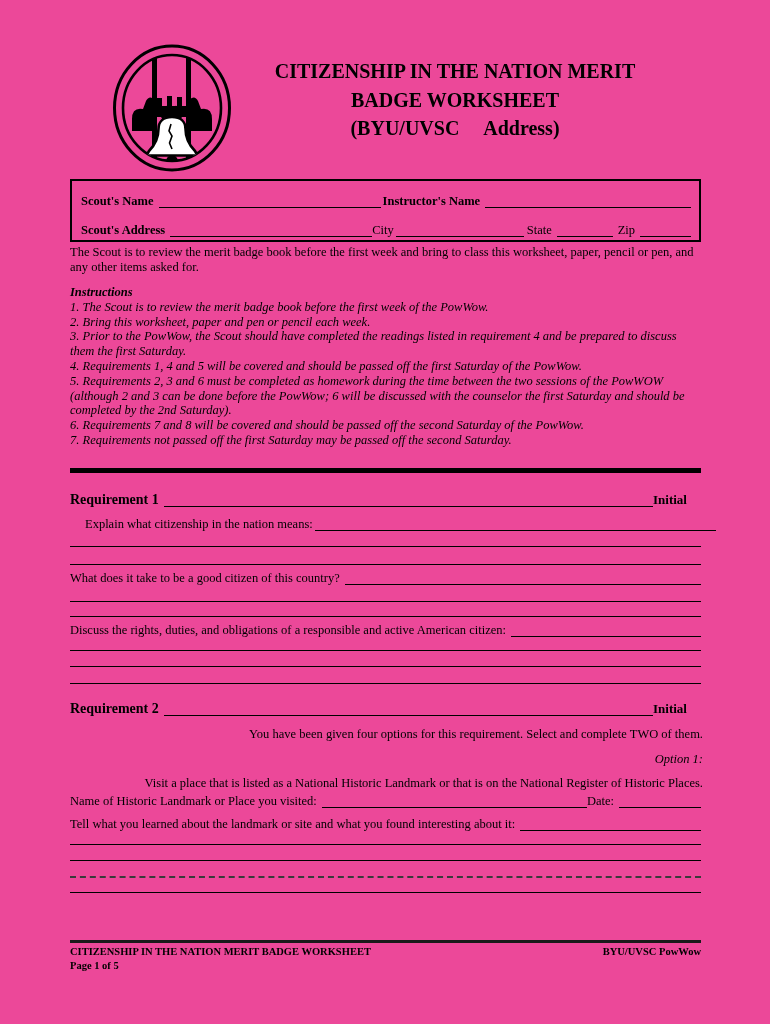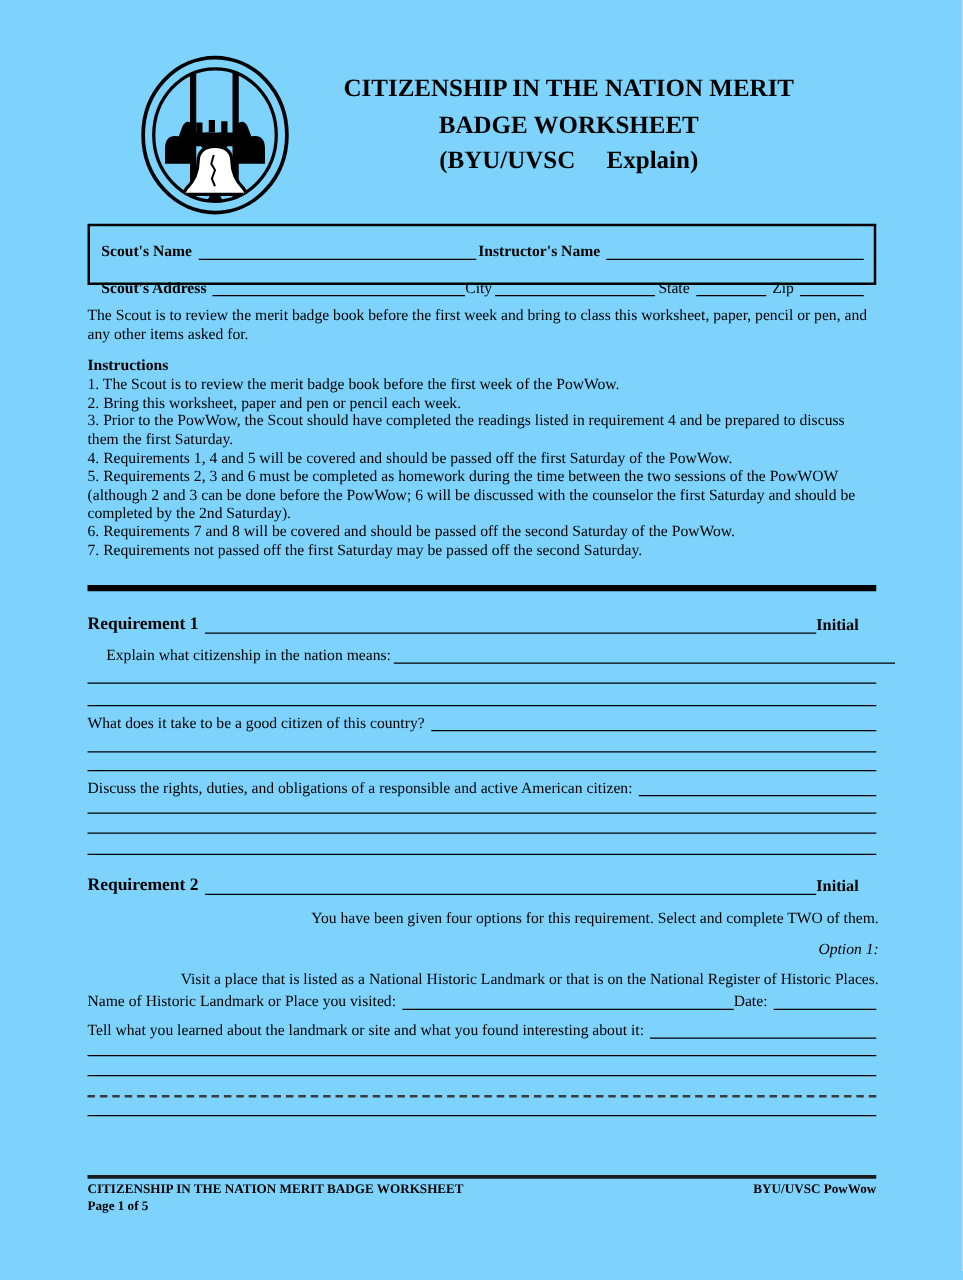--- a/index.html
+++ b/index.html
@@ -1,53 +1,53 @@
 <!DOCTYPE html>
 <html><head>
 <meta charset="utf-8">
 <style>
   * { box-sizing: border-box; }
   html,body { margin:0; padding:0; background:#e8e8e8; }
   .page {
     position:relative; width:770px; height:1024px; margin:0 auto;
-    background:#7dd3fc; color:#000;
+    background:#ec4899; color:#000;
     font-family:"Liberation Serif", serif; font-size:12.5px;
     overflow:hidden;
   }
   .bold { font-weight:bold; }
   .italic { font-style:italic; }
 
   
   .title-block {
     position:absolute; left:238px; top:57px; width:434px;
     text-align:center; font-weight:bold; font-size:20px; line-height:28.5px;
   }
   .title-line { white-space:pre; }
 
   
   .logo { position:absolute; left:111px; top:44px; width:122px; height:129px; }
 
   
   .info-box {
-    position:absolute; left:70px; top:179px; width:631px; height:49px;
+    position:absolute; left:70px; top:179px; width:631px; height:63px;
     border:2px solid #000;
   }
   .row { display:flex; align-items:flex-end; }
   .ibrow1 { position:absolute; left:9px; right:8px; top:8px; height:20px; }
   .ibrow2 { position:absolute; left:9px; right:8px; top:37px; height:20px; }
   .fill {
     flex:1 1 auto; border-bottom:1.7px solid #000;
     height:14px; margin:0 0 1px 5px;
   }
   .fill.fixed { flex:0 0 auto; }
   .lbl { white-space:nowrap; }
 
   
   .intro-note { position:absolute; left:70px; top:245px; width:633px; line-height:15px; }
-  .instructions { position:absolute; left:70px; top:285px; width:633px; line-height:14.8px; }
+  .instructions { position:absolute; left:70px; top:285px; width:633px; line-height:14.8px;font-style:italic; }
   .instructions .item { margin:0; }
 
   
   .rule-thick { position:absolute; left:70px; width:631px; height:4.5px; background:#000; }
   .ans { position:absolute; left:70px; width:631px; height:0; border-top:1.9px solid #000; }
   .ans.dashed { border-top:2px dashed #3a3a3a; }
 
   
   .req-header { position:absolute; left:70px; width:631px; height:18px; }
   .req-label { font-weight:bold; font-size:14px; white-space:nowrap; }
@@ -98,21 +98,21 @@
         <path d="M60,80 l-2,7 l3,5 l-2.5,7 l2.5,6" stroke="#000" stroke-width="1.6" fill="none"></path>
 
         <ellipse cx="61" cy="118" rx="6" ry="7" fill="#000"></ellipse>
       </g>
     </svg>
   </div>
 
   <div class="title-block">
     <div class="title-line">CITIZENSHIP IN THE NATION MERIT</div>
     <div class="title-line">BADGE WORKSHEET</div>
-    <div class="title-line">(BYU/UVSC     Explain)</div>
+    <div class="title-line">(BYU/UVSC     Address)</div>
   </div>
 
   <div class="info-box">
     <div class="row ibrow1">
       <span class="lbl bold">Scout's Name</span>
       <span class="fill" style="flex:0 0 222px;"></span>
       <span class="lbl bold" style="margin-left:2px;text-align:right;">Instructor's Name</span>
       <span class="fill"></span>
     </div>
     <div class="row ibrow2">

